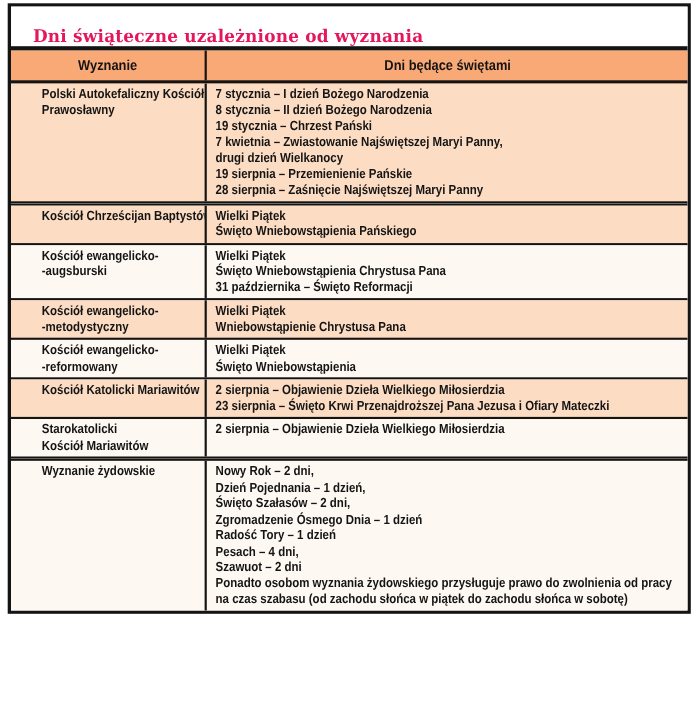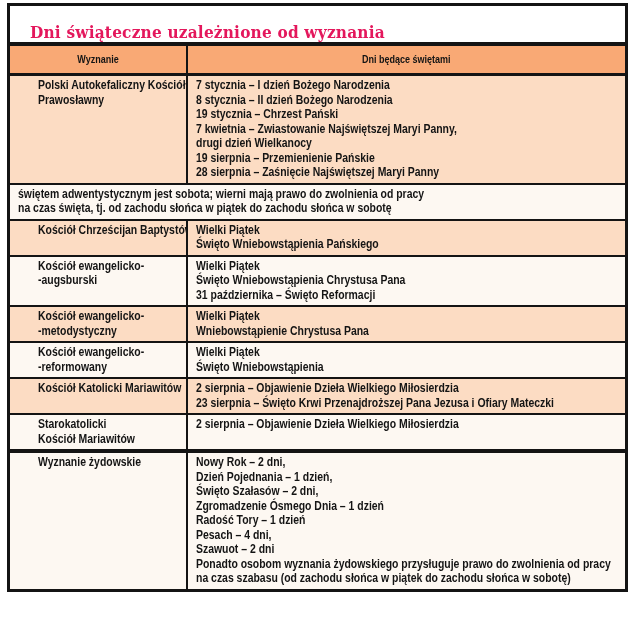--- a/index.html
+++ b/index.html
@@ -46,21 +46,21 @@
     background: var(--header-bg, #f9a975);
     border-bottom: 3px solid var(--border-c, #141414);
   }
   .hcell {
     box-sizing: border-box;
     height: 27px;
     display: flex;
     align-items: center;
     justify-content: center;
     font-weight: bold;
-    font-size: 10px;
+    font-size: 13px;
     color: #141414;
   }
   .hcell.left {
     flex: 0 0 178px;
     border-right: 2px solid var(--border-c, #141414);
   }
   .hcell.right { flex: 1 1 auto; }
   .hcell .condense {
     transform: scaleX(0.9);
     transform-origin: center center;
@@ -123,24 +123,20 @@
             <div class="text-line">7 stycznia – I dzień Bożego Narodzenia</div>
             <div class="text-line">8 stycznia – II dzień Bożego Narodzenia</div>
             <div class="text-line">19 stycznia – Chrzest Pański</div>
             <div class="text-line">7 kwietnia – Zwiastowanie Najświętszej Maryi Panny,</div>
             <div class="text-line">drugi dzień Wielkanocy</div>
             <div class="text-line">19 sierpnia – Przemienienie Pańskie</div>
             <div class="text-line">28 sierpnia – Zaśnięcie Najświętszej Maryi Panny</div>
           </div>
         </div>
         <div class="row">
-          <div class="cell right">
-            <div class="text-line">świętem adwentystycznym jest sobota; wierni mają prawo do zwolnienia od pracy</div>
-            <div class="text-line">na czas święta, tj. od zachodu słońca w piątek do zachodu słońca w sobotę</div>
-          </div>
         </div>
         <div class="row shaded">
           <div class="cell left">
             <div class="text-line">Kościół Chrześcijan Baptystów</div>
           </div>
           <div class="cell right">
             <div class="text-line">Wielki Piątek</div>
             <div class="text-line">Święto Wniebowstąpienia Pańskiego</div>
           </div>
         </div>

